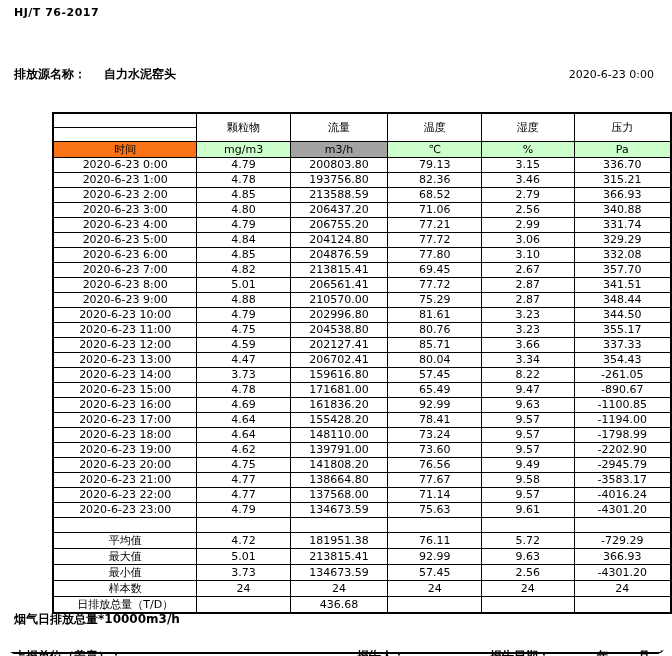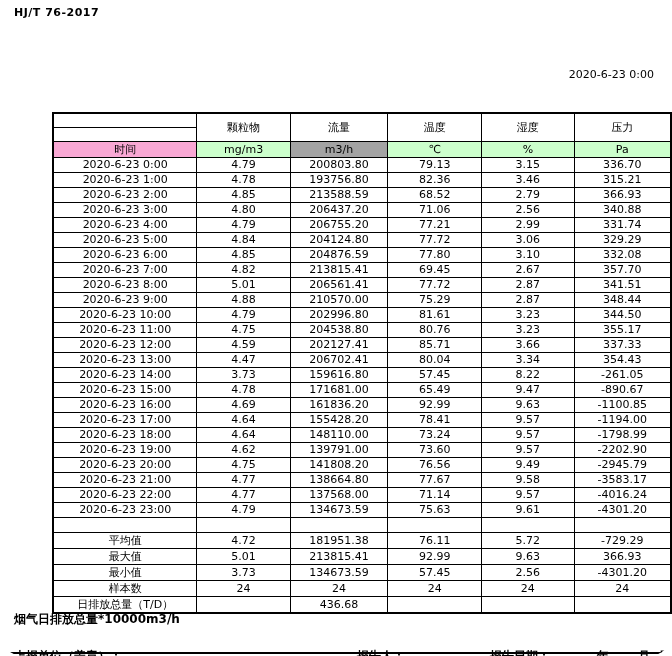--- a/index.html
+++ b/index.html
@@ -37,20 +37,23 @@
   .lbl-year { left:597px; }
   .lbl-month { left:638px; }
   .lbl-day { left:659px; }
   .bottom-rule { position:absolute; left:0; top:652px; width:672px; border-top:2px solid #000; }
 </style>
 </head>
 <body>
 
 <div class="page">
   <div class="std-no">HJ/T 76-2017</div>
+  <div class="src-line">
+    <span>排放源名称：</span><span class="src-name">自力水泥窑头</span>
+  </div>
   <div class="hdr-date">2020-6-23 0:00</div>
 
   <div class="tbl-wrap">
     <table class="report">
       <colgroup>
         <col style="width:147px">
           <col style="width:97px">
           <col style="width:100px">
         <col style="width:98px">
           <col style="width:97px">
@@ -62,21 +65,21 @@
             <td class="colhead" rowspan="2">颗粒物</td>
             <td class="colhead" rowspan="2">流量</td>
             <td class="colhead" rowspan="2">温度</td>
             <td class="colhead" rowspan="2">湿度</td>
             <td class="colhead" rowspan="2">压力</td>
           </tr>
           <tr class="headhalf">
             <td></td>
           </tr>
           <tr>
-            <td class="time-head" style="background: #f9a8d4;">时间</td>
+            <td class="time-head" style="background: #f97316;">时间</td>
             <td class="unit" style="background: rgb(204, 255, 204);">mg/m3</td>
             <td class="unit" style="background: #a3a3a3;">m3/h</td>
             <td class="unit" style="background: rgb(204, 255, 204);">℃</td>
             <td class="unit" style="background: rgb(204, 255, 204);">%</td>
             <td class="unit" style="background: rgb(204, 255, 204);">Pa</td>
           </tr>
           <tr>
             <td>2020-6-23 0:00</td>
             <td>4.79</td>
             <td>200803.80</td>

